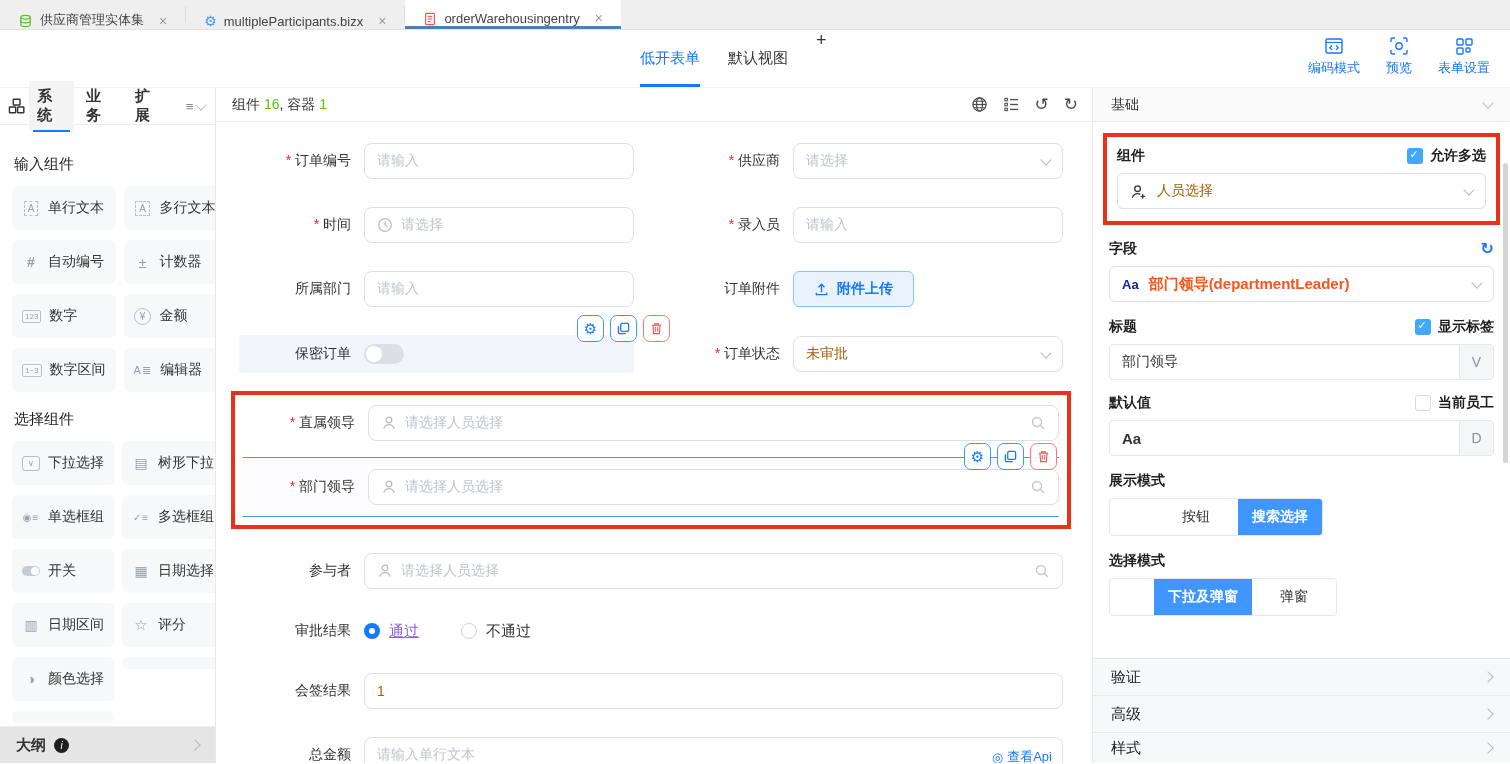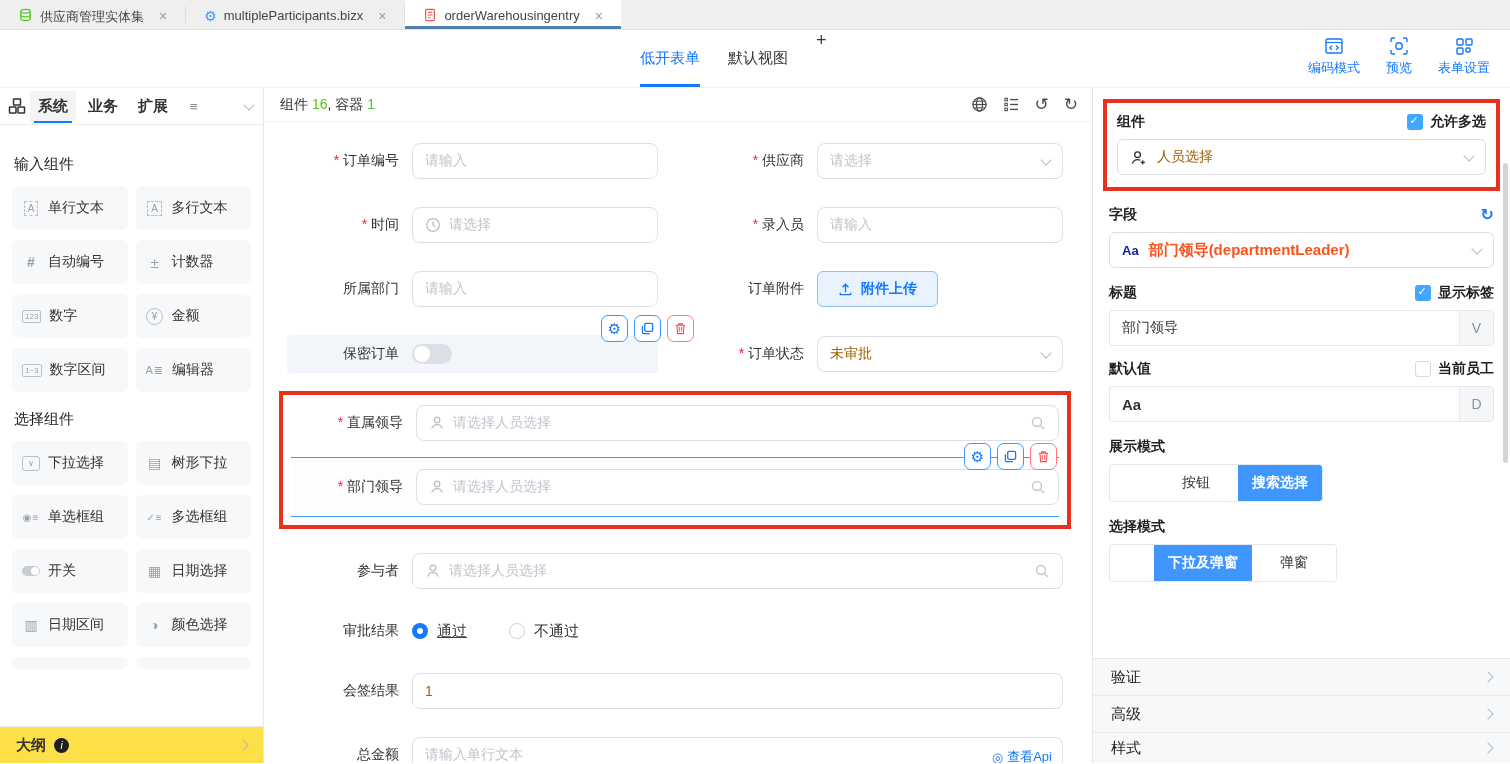--- a/index.html
+++ b/index.html
@@ -1,41 +1,41 @@
 <!DOCTYPE html>
 <html><head>
 <meta charset="utf-8">
 <style>
   * { margin:0; padding:0; box-sizing:border-box; }
   html,body { width:1510px; height:764px; overflow:hidden;
     font-family:"Liberation Sans","DejaVu Sans",sans-serif; font-size:14px; color:#333; background:#fff; }
 
   
   .tabbar { height:30px; background:#efefef; display:flex; align-items:stretch; border-bottom:1px solid #e3e3e3; }
-  .wtab { display:flex; align-items:flex-start; gap:7px; padding:8px 18px; min-width:180px; color:#444; font-size:13px; position:relative; cursor:pointer; }
+  .wtab { display:flex; align-items:flex-end; gap:7px; padding:0 18px; min-width:180px; color:#444; font-size:13px; position:relative; cursor:pointer; }
   .wtab .close { color:#9a9a9a; font-size:14px; margin-left:8px; }
   .wtab.active { background:#fff; border-bottom:3px solid #4e80b0; }
   .wtab-sep { width:1px; background:#ddd; margin:6px 0; }
 
   
   .viewbar { height:58px; display:flex; align-items:center; position:relative; background:#fff; border-bottom:1px solid #f0f0f0; }
   .viewtabs { position:absolute; left:640px; bottom:0; display:flex; gap:28px; height:100%; }
   .vtab { font-size:15px; color:#333; height:100%; display:flex; align-items:center; cursor:pointer; position:relative; }
   .vtab.active { color:#1677ff; }
   .vtab.active::after { content:""; position:absolute; left:0; right:0; bottom:0; height:3px; background:#1677ff; }
   .vtab-add { font-size:18px; color:#333; cursor:pointer; }
   .viewactions { position:absolute; right:20px; top:6px; display:flex; gap:26px; }
   .vact { display:flex; flex-direction:column; align-items:center; gap:3px; color:#1677ff; font-size:13px; cursor:pointer; }
   .vact svg { width:20px; height:20px; }
 
   
   .main { display:flex; height:675px; }
 
   
-  .sidebar { width:264px; border-right:1px solid #e8e8e8; display:flex; flex-direction:column; position:relative; }
+  .sidebar { width:216px; border-right:1px solid #e8e8e8; display:flex; flex-direction:column; position:relative; }
   .side-head { height:37px; display:flex; align-items:center; border-bottom:1px solid #ececec; padding:0 10px 0 8px; gap:4px; flex-shrink:0; }
   .side-head svg { width:18px; height:18px; }
   .stab { padding:6px 8px; font-size:15px; font-weight:bold; color:#333; cursor:pointer; position:relative; }
   .stab.active { background:#f4f4f5; }
   .stab.active::after { content:""; position:absolute; left:4px; right:4px; bottom:-1px; height:2px; background:#1677ff; }
   .side-mini { font-size:13px; color:#888; margin-left:10px; cursor:pointer; }
   .side-body { flex:1; overflow:hidden; padding:12px 12px 0 12px; }
   .sec-title { font-size:15px; color:#1f1f1f; margin:18px 0 12px 2px; }
   .tile-grid { display:grid; grid-template-columns:1fr 1fr; gap:10px 8px; margin-bottom:14px; }
   .tile { height:44px; background:#f7f8fa; border-radius:6px; display:flex; align-items:center; gap:8px; padding:0 10px; cursor:grab; }
@@ -53,21 +53,21 @@
   [data-icon="tree-dropdown"]::before { content:"\25A4"; font-size:14px; }
   [data-icon="radio-group"]::before { content:"\25C9\2261"; font-size:10px; letter-spacing:1px; }
   [data-icon="checkbox-group"]::before { content:"\2713\2261"; font-size:10px; letter-spacing:1px; }
   [data-icon="switch"] { width:18px; height:10px; border-radius:6px; background:#c6cbd4; position:relative; }
   [data-icon="switch"]::before { content:""; position:absolute; right:1px; top:1px; width:8px; height:8px; background:#fff; border-radius:50%; }
   [data-icon="time-picker"]::before { content:"\25F7"; font-size:14px; }
   [data-icon="date-picker"]::before { content:"\25A6"; font-size:14px; }
   [data-icon="date-range"]::before { content:"\25A5"; font-size:14px; }
   [data-icon="rating"]::before { content:"\2606"; font-size:15px; }
   [data-icon="color-picker"]::before { content:"\25D1"; font-size:14px; }
-  .outline-bar { position:absolute; left:0; right:0; bottom:0; height:37px; background:#fde047; border-top:1px solid #ececec; display:flex; align-items:center; padding:0 16px; gap:8px; }
+  .outline-bar { position:absolute; left:0; right:0; bottom:0; height:37px; background:#e5e5e5; border-top:1px solid #ececec; display:flex; align-items:center; padding:0 16px; gap:8px; }
   .outline-bar .ttl { font-size:15px; font-weight:bold; }
   .info-i { width:15px; height:15px; border-radius:50%; background:#1f1f1f; color:#fff; font-size:10px; font-style:italic; display:inline-flex; align-items:center; justify-content:center; }
   .outline-bar .chev { margin-left:auto; }
 
   
   .chev { width:8px; height:8px; border-right:1.6px solid #b4bac4; border-bottom:1.6px solid #b4bac4; display:inline-block; }
   .chev.down { transform:rotate(45deg); margin-top:-3px; }
   .chev.right { transform:rotate(-45deg); }
 
   
@@ -107,21 +107,21 @@
   .hl-red { border:4px solid #e8301a; }
   .canvas-hl { margin:0 -8px 24px -8px; padding:10px 8px 8px 8px; }
   .sel-block { border-top:1px solid #4096ff; border-bottom:1px solid #4096ff; background:#fdfdff; padding:11px 0; position:relative; margin-top:16px; }
 
   .radio-row { display:flex; align-items:center; margin-bottom:29px; height:26px; }
   .radio { width:16px; height:16px; border-radius:50%; flex-shrink:0; }
   .radio.on { background:#1677ff; position:relative; }
   .radio.on::after { content:""; position:absolute; left:5px; top:5px; width:6px; height:6px; background:#fff; border-radius:50%; }
   .radio.off { border:1px solid #d0d3d9; background:#fff; }
   .radio-lbl { margin:0 0 0 9px; font-size:15px; }
-  .radio-lbl.sel { color:#404040; text-decoration:underline; }
+  .radio-lbl.sel { color:#8b5cf6; text-decoration:underline; }
   .api-link { position:absolute; right:10px; bottom:6px; color:#1677ff; font-size:13px; display:flex; align-items:center; gap:4px; cursor:pointer; }
 
   
   .inspector { width:417px; display:flex; flex-direction:column; position:relative; background:#fff; }
   .insp-head { height:34px; background:#fafafa; border-bottom:1px solid #ececec; display:flex; align-items:center; padding:0 18px; font-size:14px; color:#333; flex-shrink:0; }
   .insp-head .chev { margin-left:auto; }
   .insp-body { flex:1; overflow:hidden; padding:8px 16px 0 16px; }
   .insp-hl { margin:3px -6px 14px -6px; padding:8px 10px 12px 10px; }
   .sec-row { display:flex; align-items:center; margin-bottom:8px; margin-top:2px; }
   .sec-name { font-size:14px; font-weight:bold; color:#1f1f1f; }
@@ -290,20 +290,24 @@
           </div>
         <div class="tile">
             <span class="tile-icon" data-icon="date-picker"></span>
             <span class="tile-label">日期选择</span>
           </div>
         <div class="tile">
             <span class="tile-icon" data-icon="date-range"></span>
             <span class="tile-label">日期区间</span>
           </div>
         <div class="tile">
+            <span class="tile-icon" data-icon="rating"></span>
+            <span class="tile-label">评分</span>
+          </div>
+        <div class="tile">
             <span class="tile-icon" data-icon="color-picker"></span>
             <span class="tile-label">颜色选择</span>
           </div>
         <div class="tile clip"></div>
         <div class="tile clip"></div>
       </div>
     </div>
     <div class="outline-bar">
       <span class="ttl">大纲</span>
       <span class="info-i">i</span>
@@ -517,20 +521,24 @@
           <span class="api-link">
               <span>◎</span>
               <span>查看Api</span>
             </span>
         </div>
       </div>
     </div>
   </div>
 
   <div class="inspector">
+    <div class="insp-head">
+      <span>基础</span>
+      <span class="chev down"></span>
+    </div>
     <div class="insp-body">
 
       <div class="hl-red insp-hl">
         <div class="sec-row">
           <span class="sec-name">组件</span>
           <span class="sec-side">
             <span class="cbox on"></span>
             <span class="cbox-lbl">允许多选</span>
           </span>
         </div>

